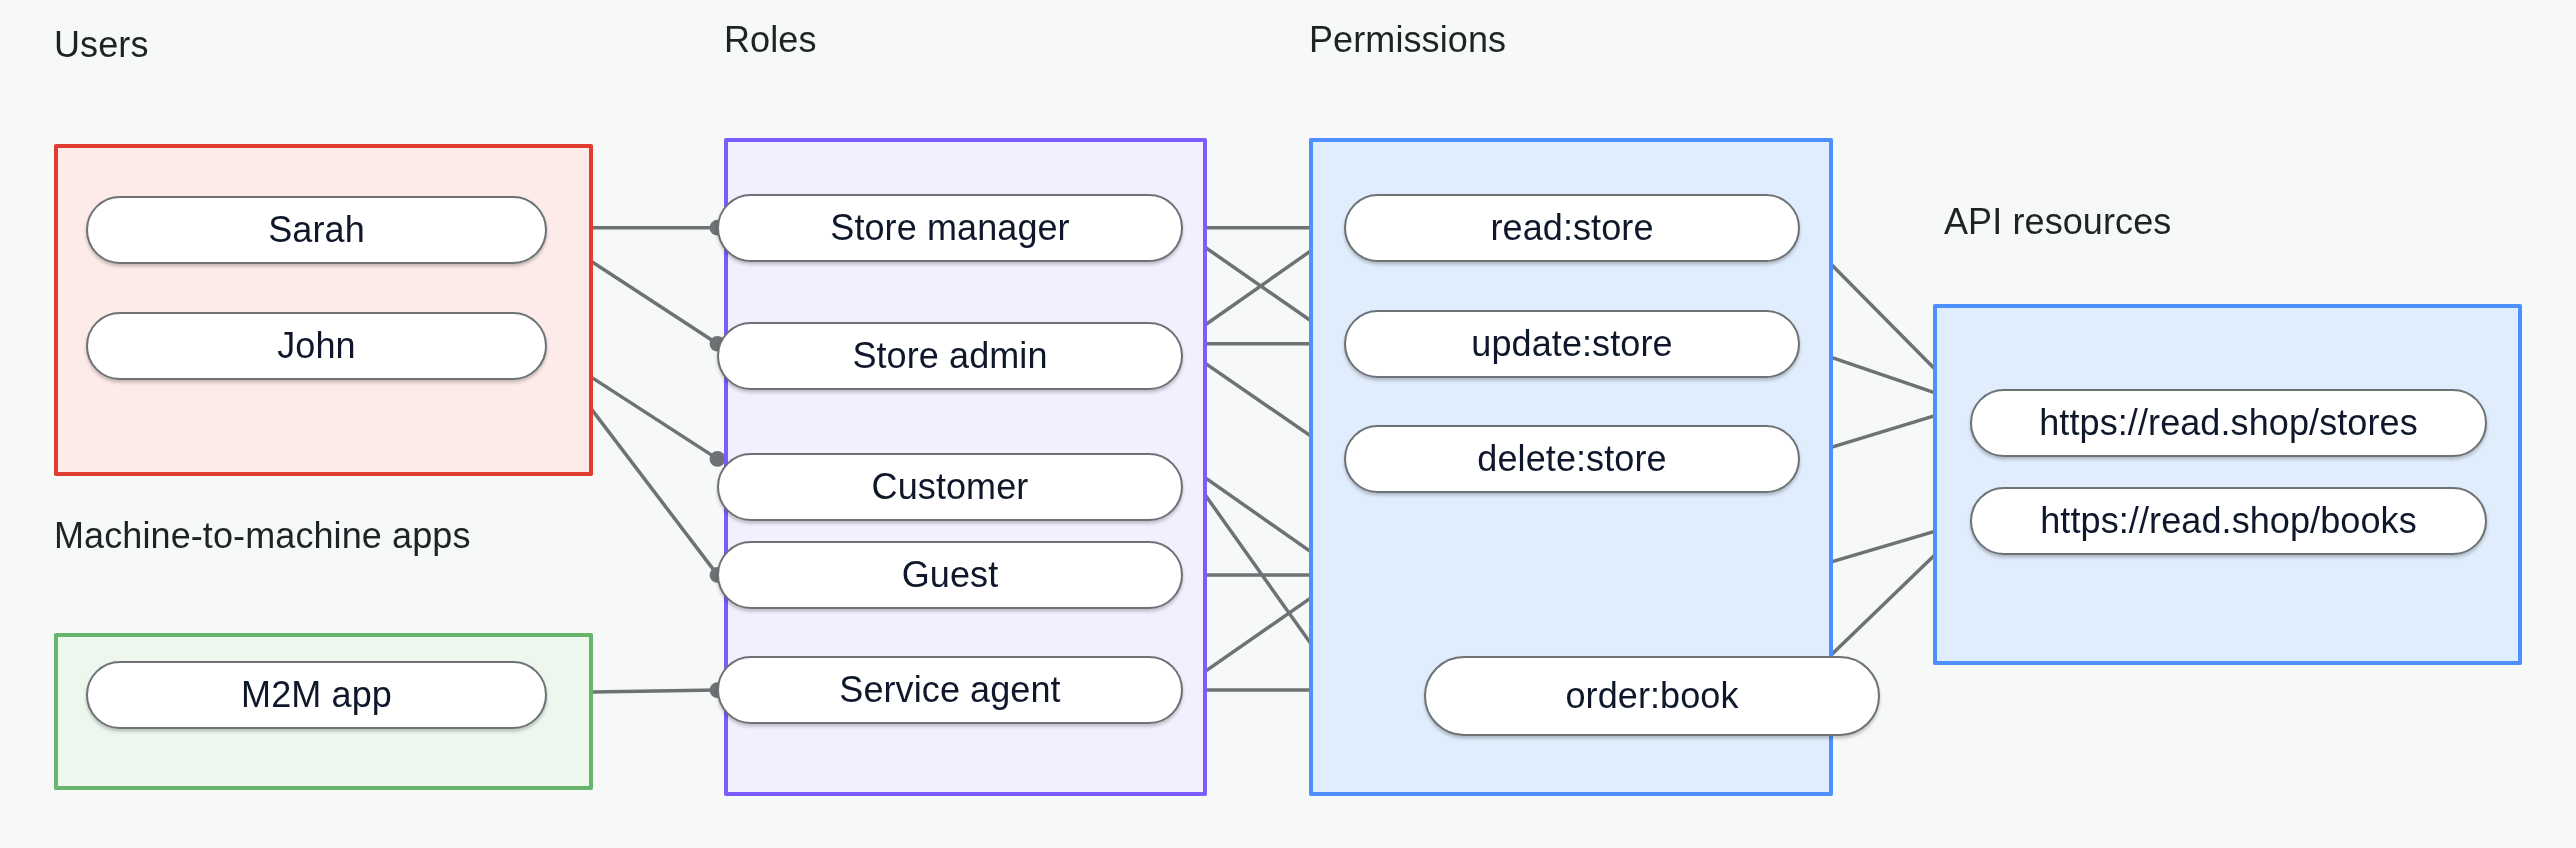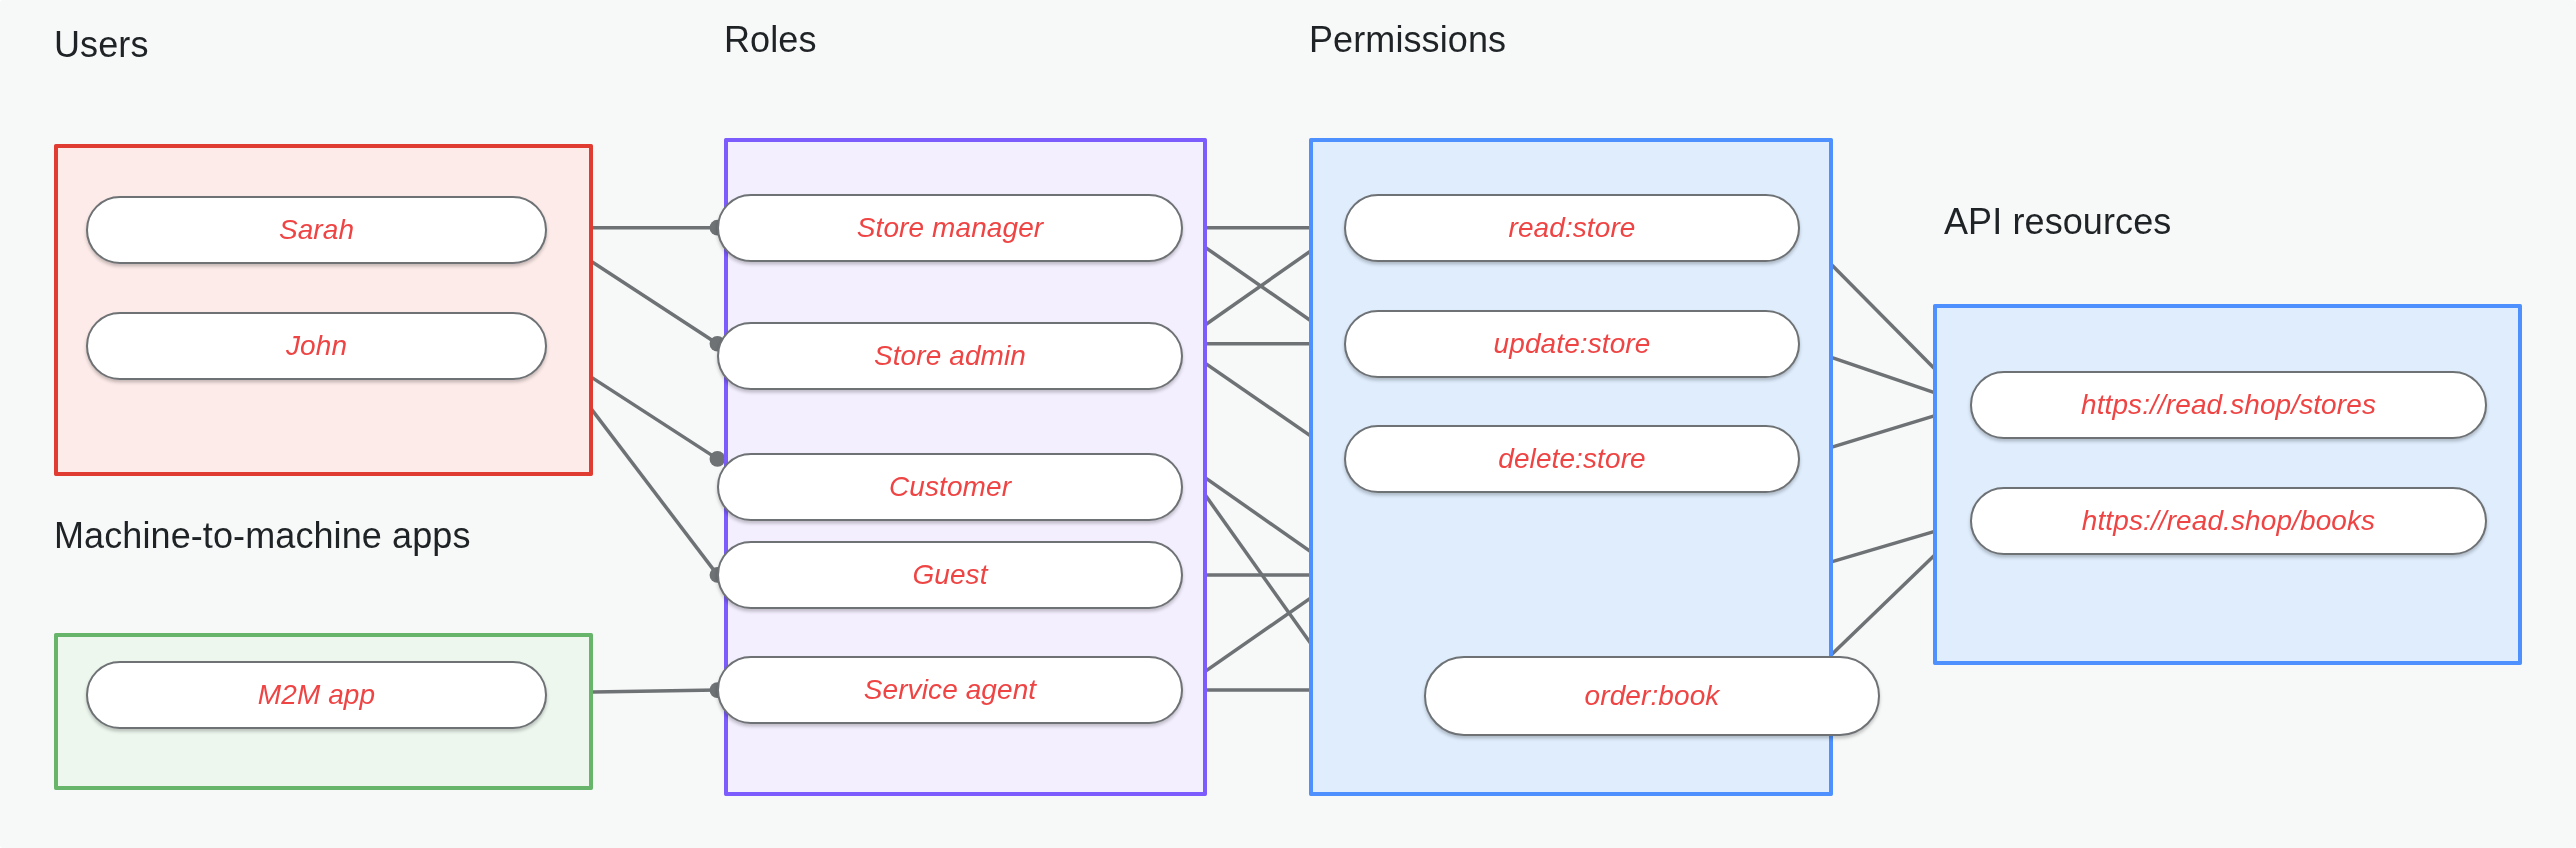--- a/index.html
+++ b/index.html
@@ -42,27 +42,26 @@
   }
   .pill {
     position: absolute;
     box-sizing: border-box;
     background: #FFFFFF;
     border: 2.6px solid #6E7275;
     border-radius: 872px;
     display: flex;
     align-items: center;
     justify-content: center;
-    font-size: 28px;
-    color: #ef4444;
+    font-size: 36px;
+    color: #0f172a;
     letter-spacing: 0.1px;
     white-space: nowrap;
     box-shadow: 0 2.6px 3.5px rgba(0,0,0,0.22);
     z-index: 4;
-    font-style: italic;
   }
 </style>
 </head>
 <body>
 
 <div id="stage" style="width: 2576px; height: 848px; background: rgb(247, 248, 248);">
 
   <svg id="edges" viewBox="0 0 2952 972" xmlns="http://www.w3.org/2000/svg">
       <line x1="626" y1="261" x2="822" y2="261" stroke="#6E7275" stroke-width="4"></line>
       <line x1="626" y1="266" x2="822" y2="394" stroke="#6E7275" stroke-width="4"></line>
@@ -118,17 +117,17 @@
   <div class="pill" style="left: 717px; top: 310px; width: 466px; height: 68px; margin-top: 12px;">Store admin</div>
   <div class="pill" style="left: 717px; top: 425px; width: 466px; height: 68px; margin-top: 28px;">Customer</div>
   <div class="pill" style="left: 717px; top: 541px; width: 466px; height: 68px;">Guest</div>
   <div class="pill" style="left: 1344px; top: 194px; width: 456px; height: 68px;">read:store</div>
 
   <div class="pill" style="left: 717px; top: 656px; width: 466px; height: 68px;">Service agent</div>
   <div class="pill" style="left: 1344px; top: 310px; width: 456px; height: 68px;">update:store</div>
   <div class="pill" style="left: 1344px; top: 425px; width: 456px; height: 68px;">delete:store</div>
   <div class="pill" style="left: 1424px; top: 656px; width: 456px; height: 80px;">order:book</div>
 
-  <div class="pill" style="left: 1970px; top: 371px; width: 517px; height: 68px;">https://read.shop/stores</div>
+  <div class="pill" style="left: 1970px; top: 389px; width: 517px; height: 68px;">https://read.shop/stores</div>
   <div class="pill" style="left: 1970px; top: 487px; width: 517px; height: 68px;">https://read.shop/books</div>
 
 </div>
 
 
 </body></html>

